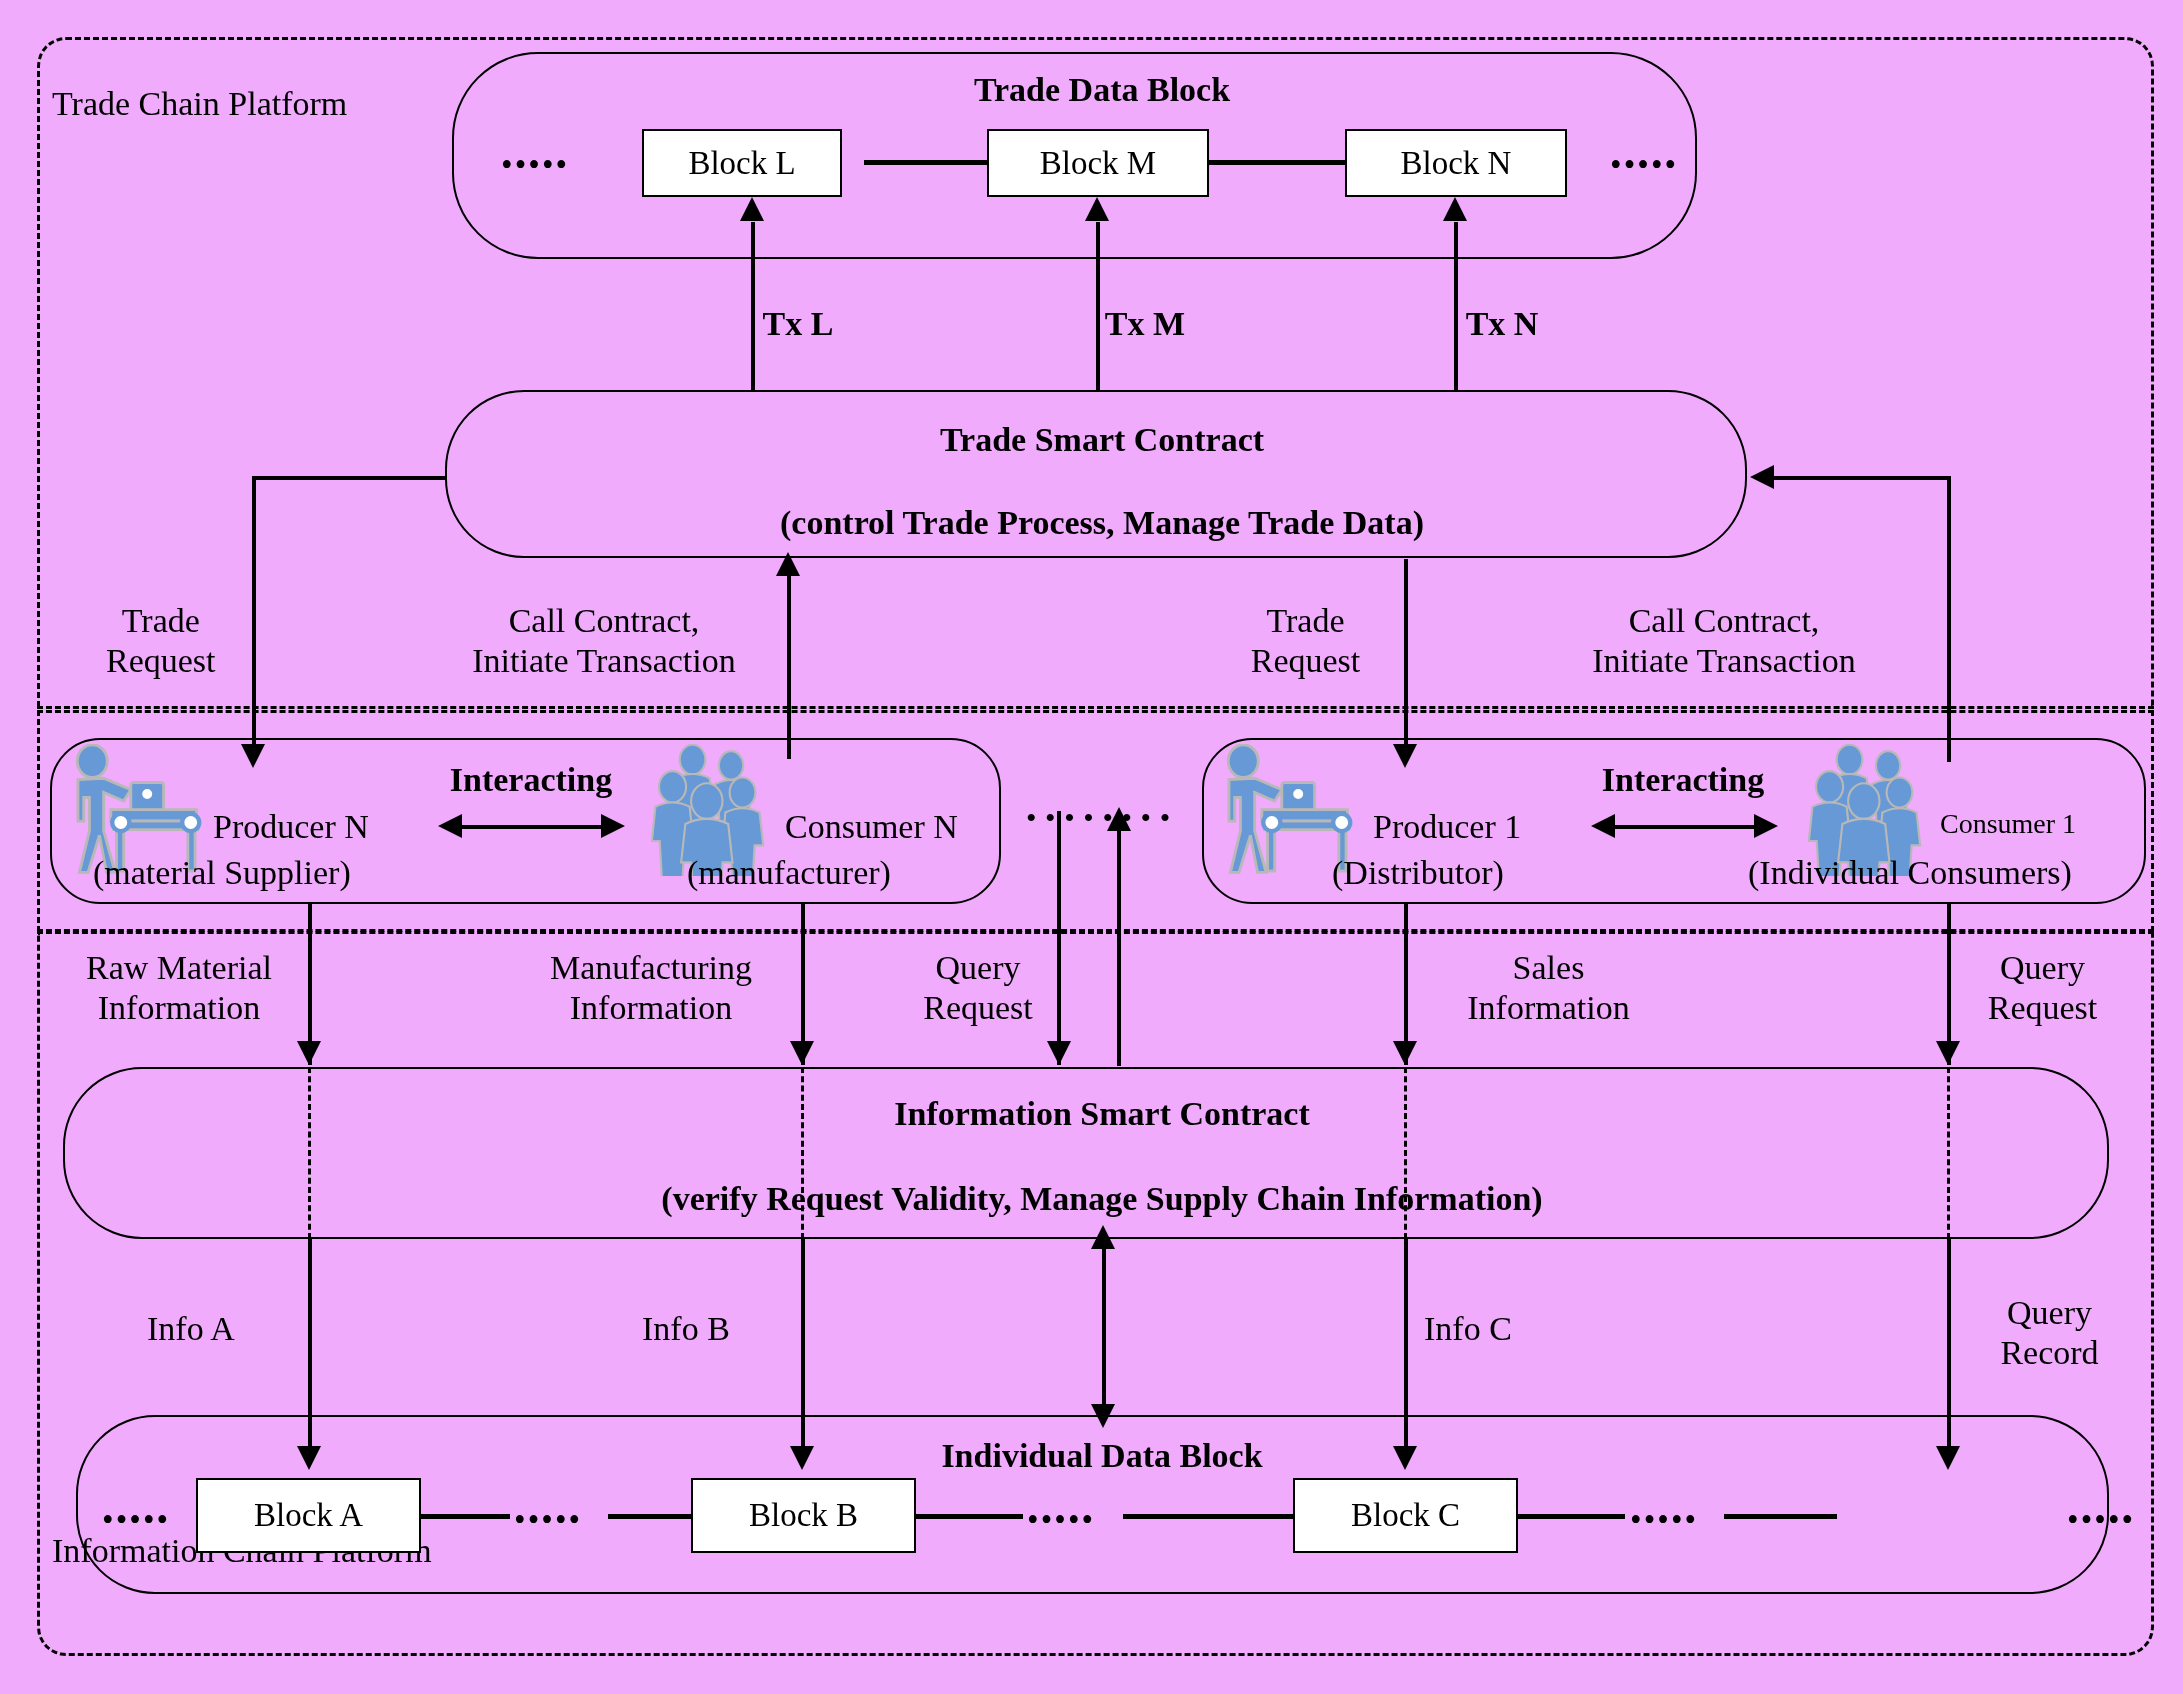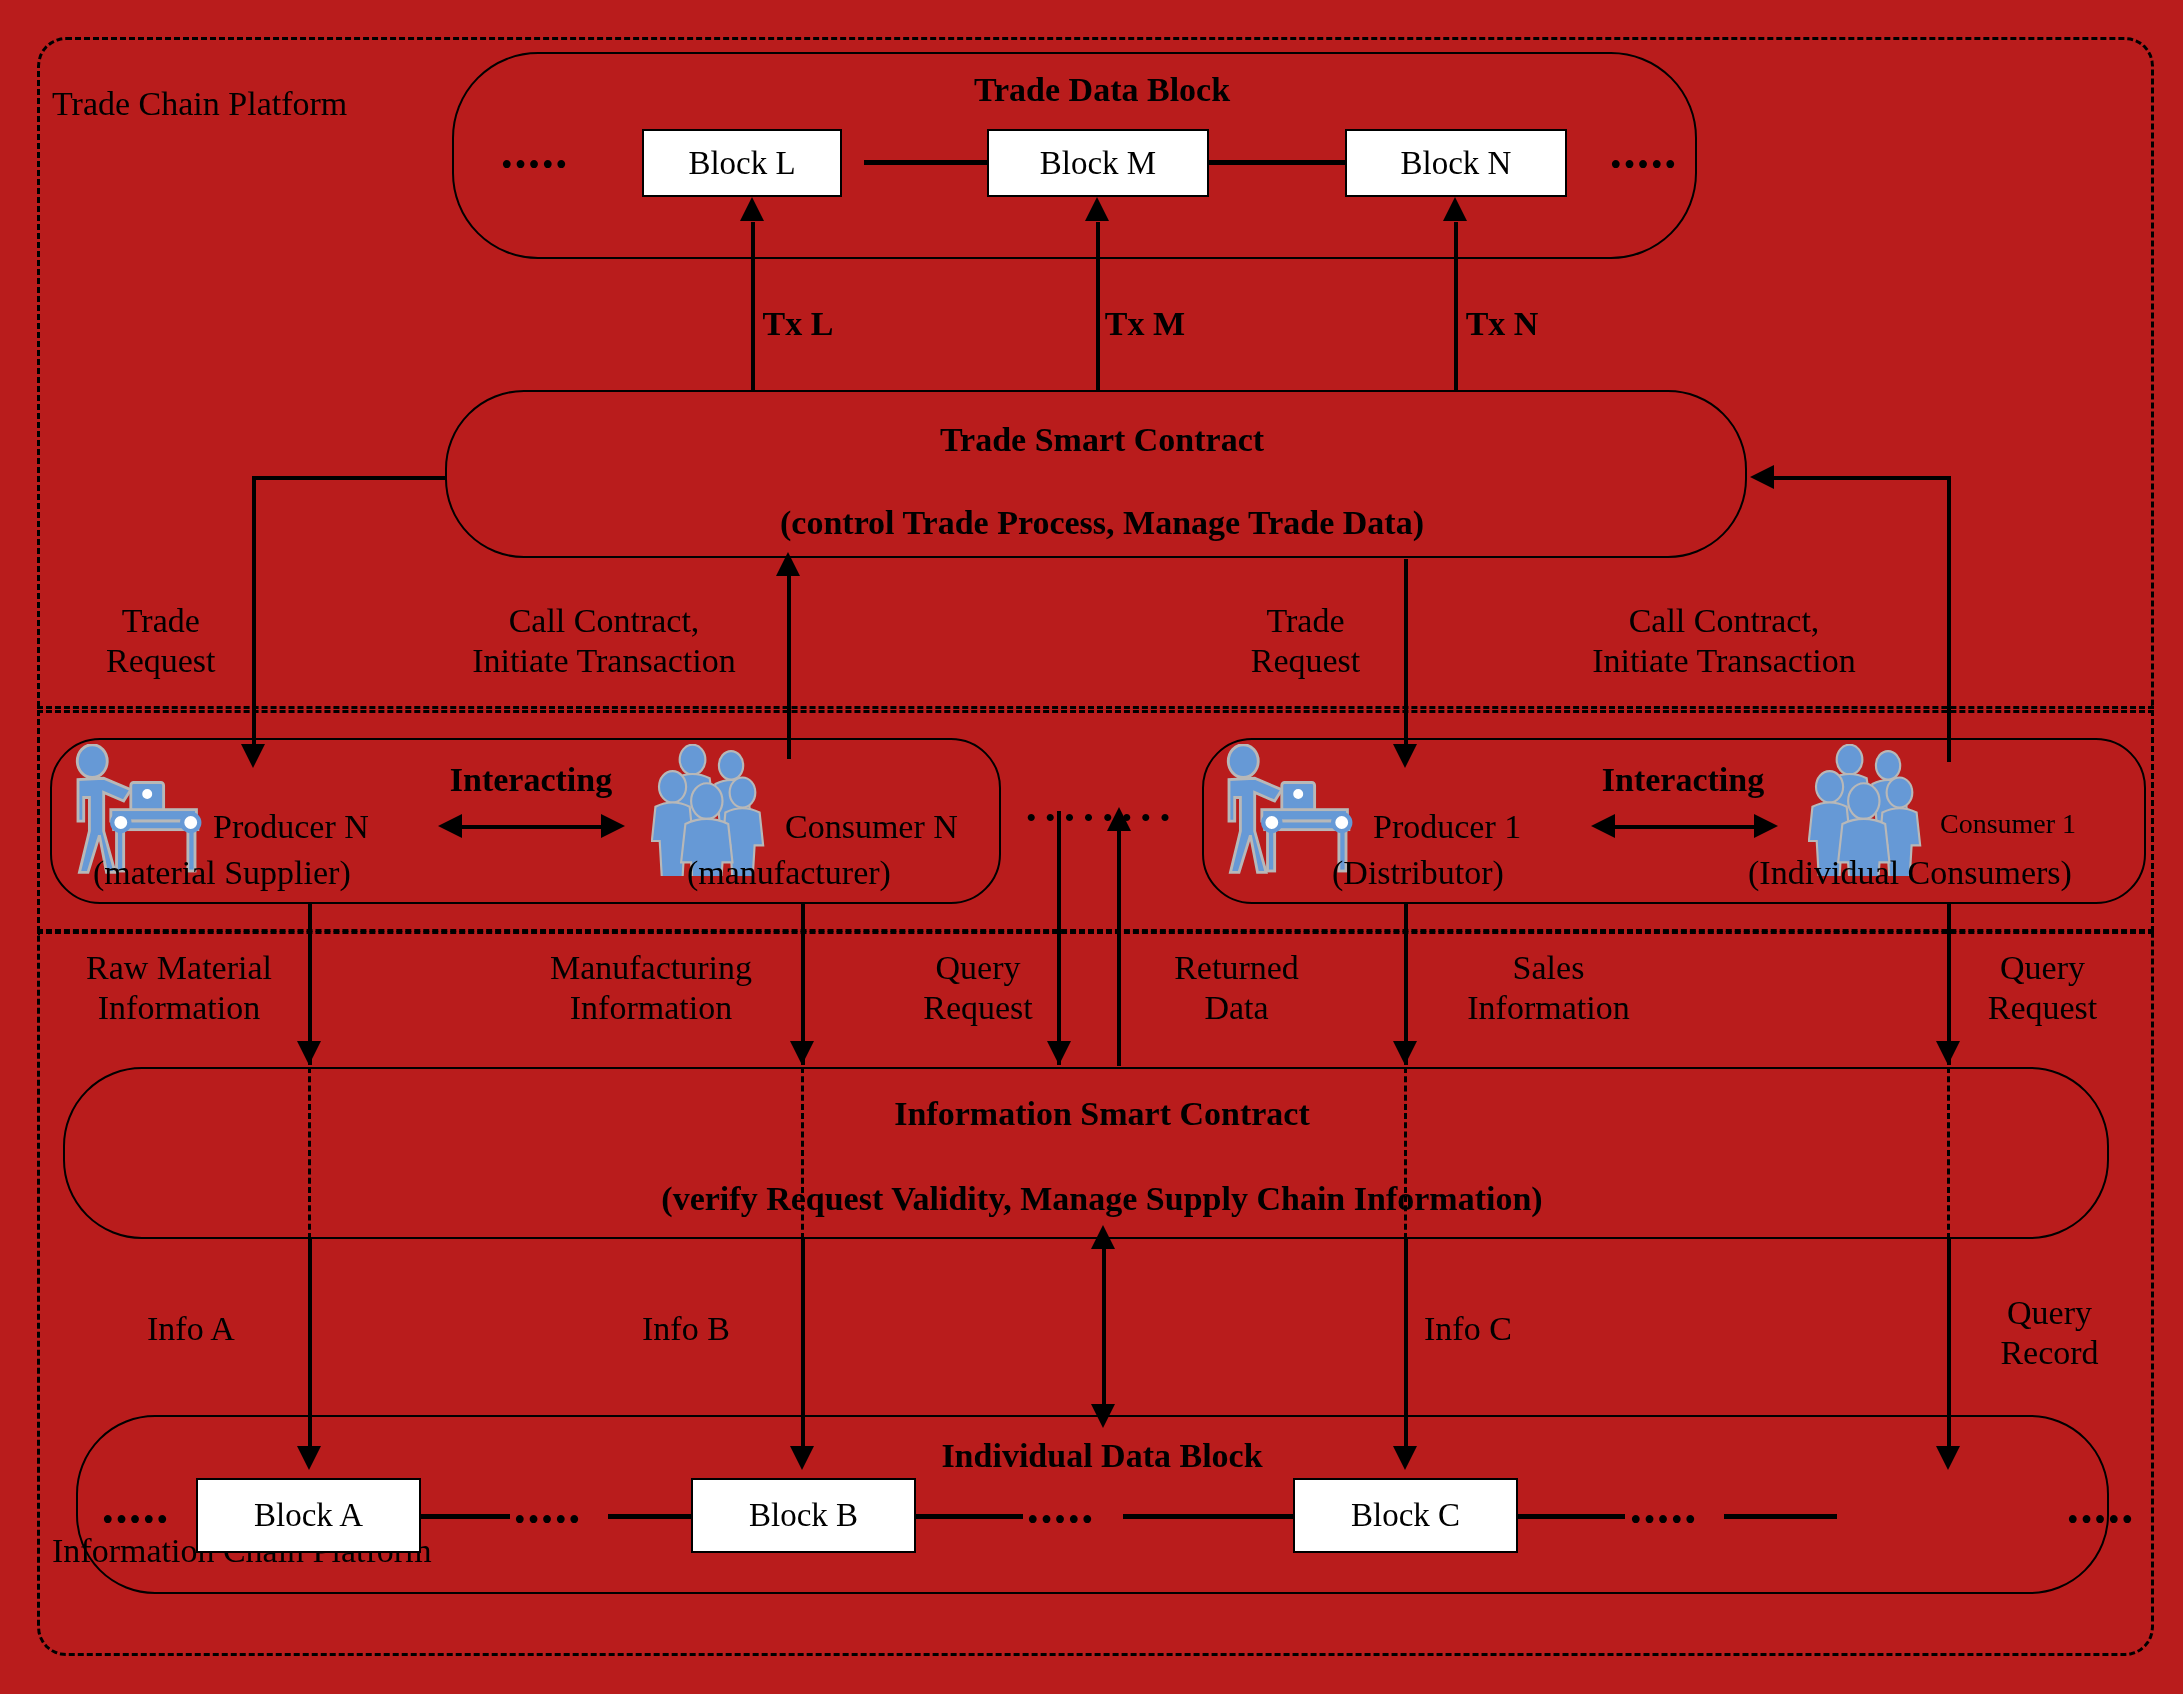--- a/index.html
+++ b/index.html
@@ -1,17 +1,17 @@
 <!DOCTYPE html>
 <html style="font-size:11.4px"><head>
 <meta charset="utf-8">
 <style>
   html,body{margin:0;padding:0;background:#fff;}
   body{font-family:"Liberation Serif", serif;color:#000;}
-  #stage{position:relative;width:2183px;height:1695px;background:#b91c1c;overflow:hidden;}
+  #stage{position:relative;width:2183px;height:1695px;background:#f0abfc;overflow:hidden;}
   .txt{position:absolute;font-family:"Liberation Serif",serif;color:#000;line-height:1.18;white-space:pre;}
   .ctr{transform:translateX(-50%);text-align:center;font-weight:bold;}
 
   
   .platform-frame{position:absolute;border:3.6px dashed #000;box-sizing:border-box;}
 
   
   .round-box{position:absolute;border:2.1px solid #000;border-radius:86px;box-sizing:border-box;background:transparent;}
   .round-box-sm{position:absolute;border:2.1px solid #000;border-radius:50px;box-sizing:border-box;background:transparent;}
 
@@ -199,22 +199,20 @@
   <div class="txt" style="left:508px;top:948px;font-size:34px;text-align:center;width:286px;"><span style="white-space:pre-line;">Manufacturing
 Information</span></div>
 
   <div class="vline" style="left:1057px;top:811px;height:254px;"></div>
   <div class="arrow-down" style="left:1047px;top:1041px;"></div>
   <div class="txt" style="left:903px;top:948px;font-size:34px;text-align:center;width:150px;"><span style="white-space:pre-line;">Query
 Request</span></div>
 
   <div class="vline" style="left:1117px;top:830px;height:236px;"></div>
   <div class="arrow-up" style="left:1107px;top:807px;"></div>
-  <div class="txt" style="left:1133px;top:948px;font-size:34px;text-align:center;width:207px;"><span style="white-space:pre-line;">Returned
-Data</span></div>
 
   <div class="vline" style="left:1404px;top:904px;height:161px;"></div>
   <div class="arrow-down" style="left:1393px;top:1041px;"></div>
   <div class="txt" style="left:1416px;top:948px;font-size:34px;text-align:center;width:265px;"><span style="white-space:pre-line;">Sales
 Information</span></div>
 
   <div class="vline" style="left:1947px;top:904px;height:161px;"></div>
   <div class="arrow-down" style="left:1936px;top:1041px;"></div>
   <div class="txt" style="left:1960px;top:948px;font-size:34px;text-align:center;width:165px;"><span style="white-space:pre-line;">Query
 Request</span></div>

